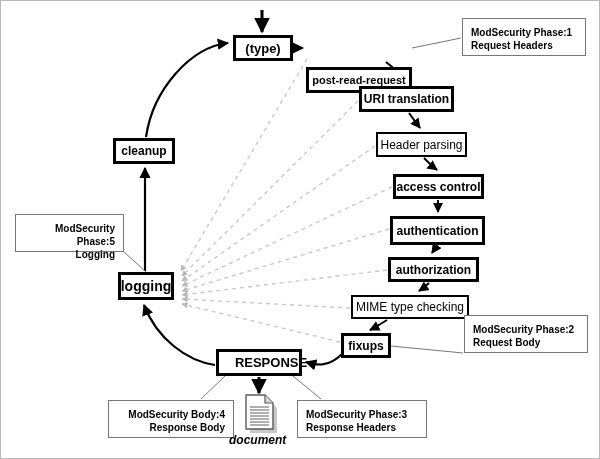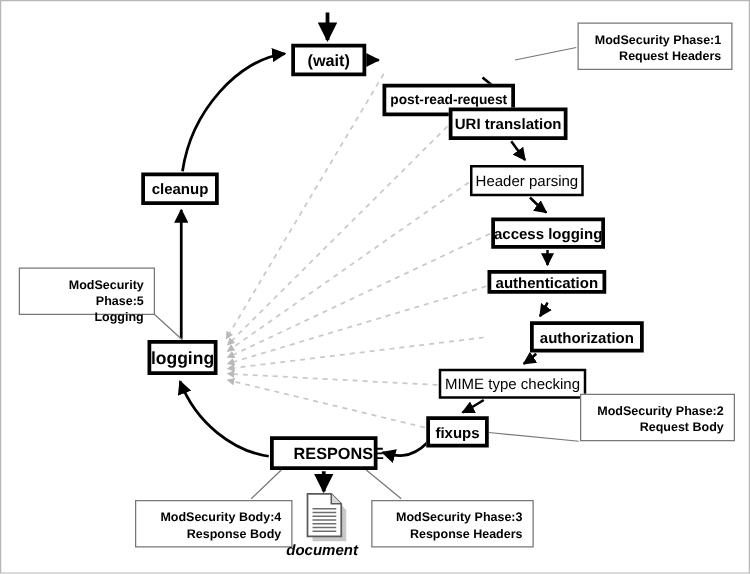--- a/index.html
+++ b/index.html
@@ -46,21 +46,21 @@
     background: #ffffff;
     border: 1px solid #777777;
     color: #000000;
     font-size: 10px;
     font-weight: bold;
     line-height: 13px;
     padding: 7px 8px;
     z-index: 6;
   }
   .annot.right { text-align: right; }
-  .annot.left { text-align: right; }
+  .annot.left { text-align: left; }
 
   .doc-icon {
     position: absolute;
     z-index: 6;
   }
   .doc-label {
     position: absolute;
     z-index: 6;
     font-style: italic;
     font-weight: bold;
@@ -128,33 +128,33 @@
 
     <g stroke="#777777" stroke-width="1" fill="none">
       <path d="M 411 47 L 460 37"></path>
       <path d="M 390 345 L 462 352"></path>
       <path d="M 292 375 L 320 398"></path>
       <path d="M 224 375 L 200 398"></path>
       <path d="M 122 250 L 145 271"></path>
     </g>
   </svg>
 
-  <div class="node bold" style="left:232px; top:34px;  width:60px;  height:26px; font-size:13px;">(wait)</div>
+  <div class="node bold" style="left:232px; top:34px;  width:60px;  height:26px; font-size:13px;">(type)</div>
 
   <div class="node bold" style="left:305px; top:34px;  width:106px; height:26px; font-size:11px;margin-top:32px;">post-read-request</div>
 
   <div class="node bold" style="left:358px; top:85px;  width:95px;  height:26px; font-size:12px;">URI translation</div>
 
   <div class="node thin" style="left:375px; top:131px; width:91px;  height:25px; font-size:12px;">Header parsing</div>
 
-  <div class="node bold" style="left:392px; top:173px; width:91px;  height:25px; font-size:12px;">access logging</div>
-
-  <div class="node bold" style="left:389px; top:215px; width:95px;  height:19px; font-size:12px;">authentication</div>
-
-  <div class="node bold" style="left:387px; top:256px; width:91px;  height:25px; font-size:12px;margin-left:36px;">authorization</div>
+  <div class="node bold" style="left:392px; top:173px; width:91px;  height:25px; font-size:12px;">access control</div>
+
+  <div class="node bold" style="left:389px; top:215px; width:95px;  height:29px; font-size:12px;">authentication</div>
+
+  <div class="node bold" style="left:387px; top:256px; width:91px;  height:25px; font-size:12px;">authorization</div>
 
   <div class="node thin" style="left:350px; top:294px; width:118px; height:24px; font-size:12px;">MIME type checking</div>
 
   <div class="node bold" style="left:340px; top:332px; width:50px;  height:25px; font-size:12px;">fixups</div>
 
   <div class="node bold" style="left:215px; top:348px; width:86px;  height:27px; font-size:13px;padding-left:24px;">RESPONSE</div>
 
   <div class="node bold" style="left:117px; top:271px; width:56px;  height:28px; font-size:14px;">logging</div>
 
   <div class="node bold" style="left:112px; top:137px; width:62px;  height:26px; font-size:12px;">cleanup</div>

